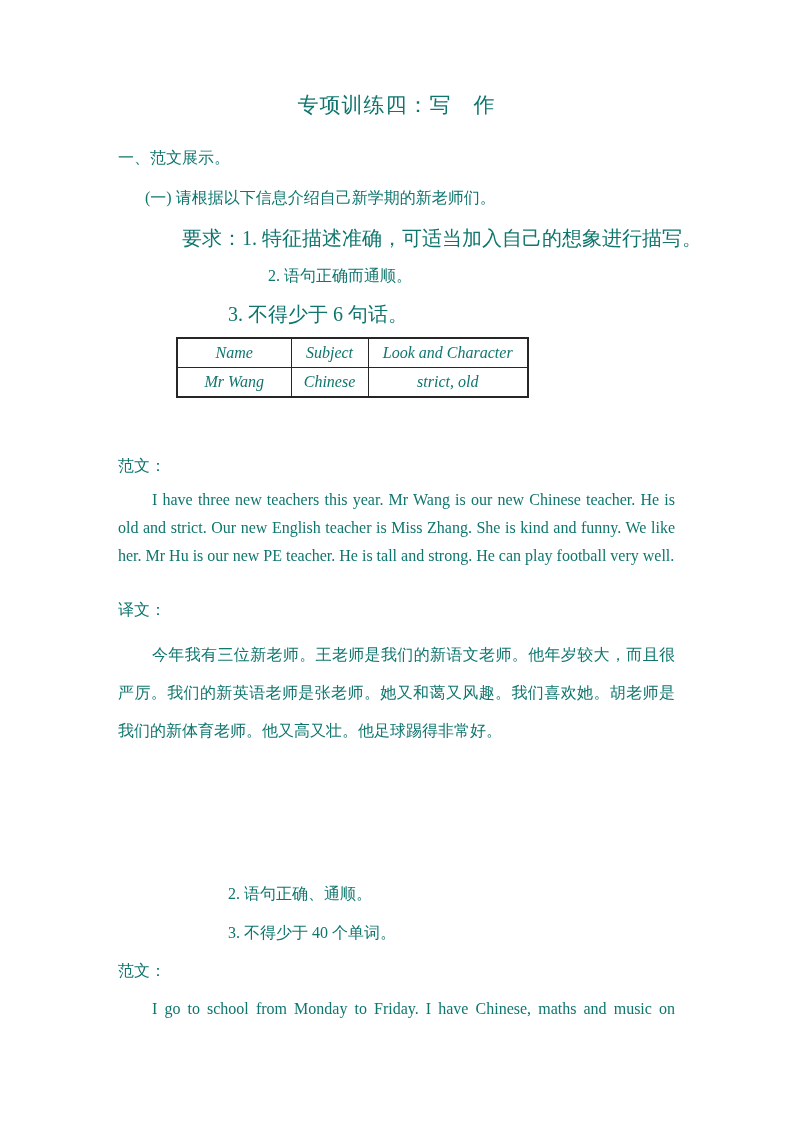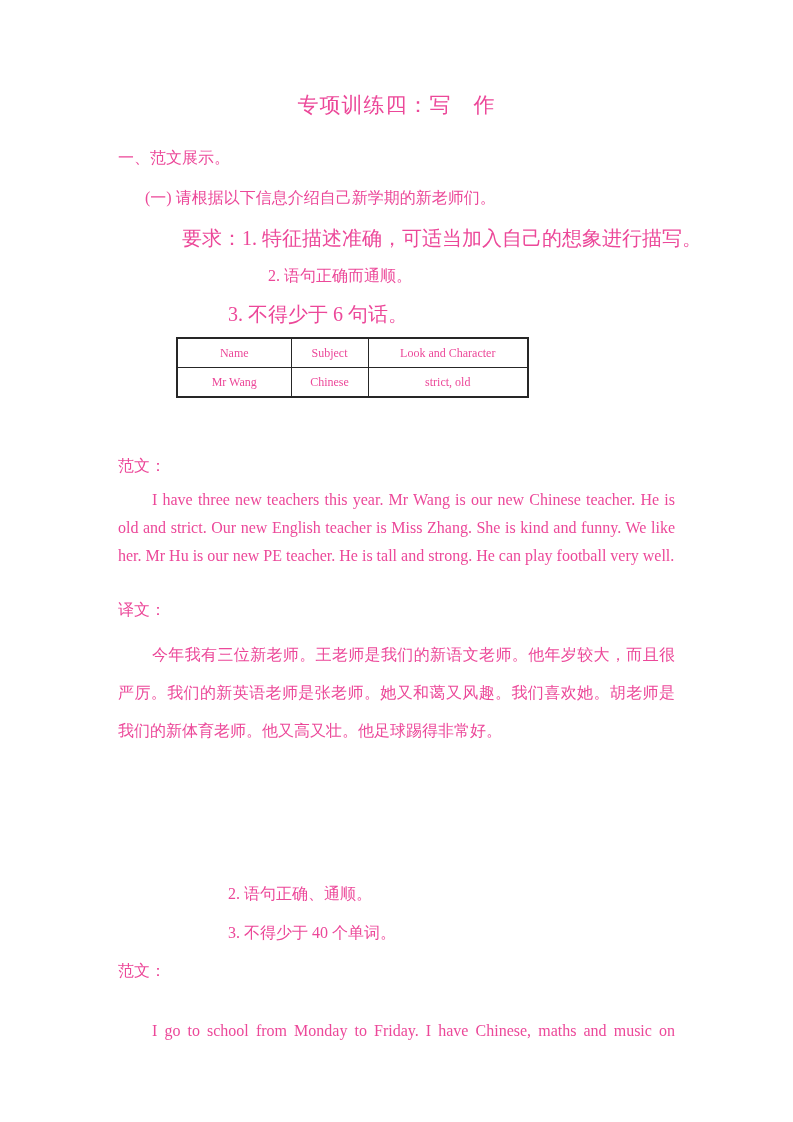--- a/index.html
+++ b/index.html
@@ -6,21 +6,21 @@
     margin: 0;
     padding: 0;
     background: #ffffff;
   }
   .page {
     position: relative;
     width: 793px;
     height: 1122px;
     background: #ffffff;
     font-family: "Liberation Serif", "DejaVu Serif", serif;
-    color: #ec4899;
+    color: #0f766e;
     overflow: hidden;
   }
   .abs { position: absolute; }
 
   .doc-title {
     top: 92px;
     left: 0;
     width: 793px;
     text-align: center;
     font-size: 21px;
@@ -47,21 +47,22 @@
   }
   .req1-item2 { top: 266px; left: 228px; font-size: 16px; line-height: 20px; margin-left: 40px; }
   .req1-item3 { top: 304px; left: 228px; font-size: 20px; line-height: 20px; }
 
   table.teachers {
     position: absolute;
     top: 337px;
     left: 176px;
     border-collapse: collapse;
     table-layout: fixed;
-    font-size: 12px;
+    font-size: 16px;
+    font-style: italic;
   }
   table.teachers td {
     border: 1px solid #262626;
     height: 28px;
     text-align: center;
     vertical-align: middle;
     padding: 0 2px;
   }
   table.teachers {
     border: 2px solid #262626;
@@ -102,21 +103,20 @@
   .sample-label-2 { top: 961px; left: 118px; font-size: 16px; line-height: 20px; }
   .essay2-line {
     top: 998px;
     left: 118px;
     width: 557px;
     font-size: 16px;
     line-height: 22px;
     text-align: justify;
     text-align-last: justify;
     text-indent: 34px;
-    margin-top: 22px;
   }
 </style>
 </head>
 <body>
 
 <div class="page">
 
   <div class="abs doc-title">专项训练四：写　作</div>
 
   <div class="abs section-heading">一、范文展示。</div>

